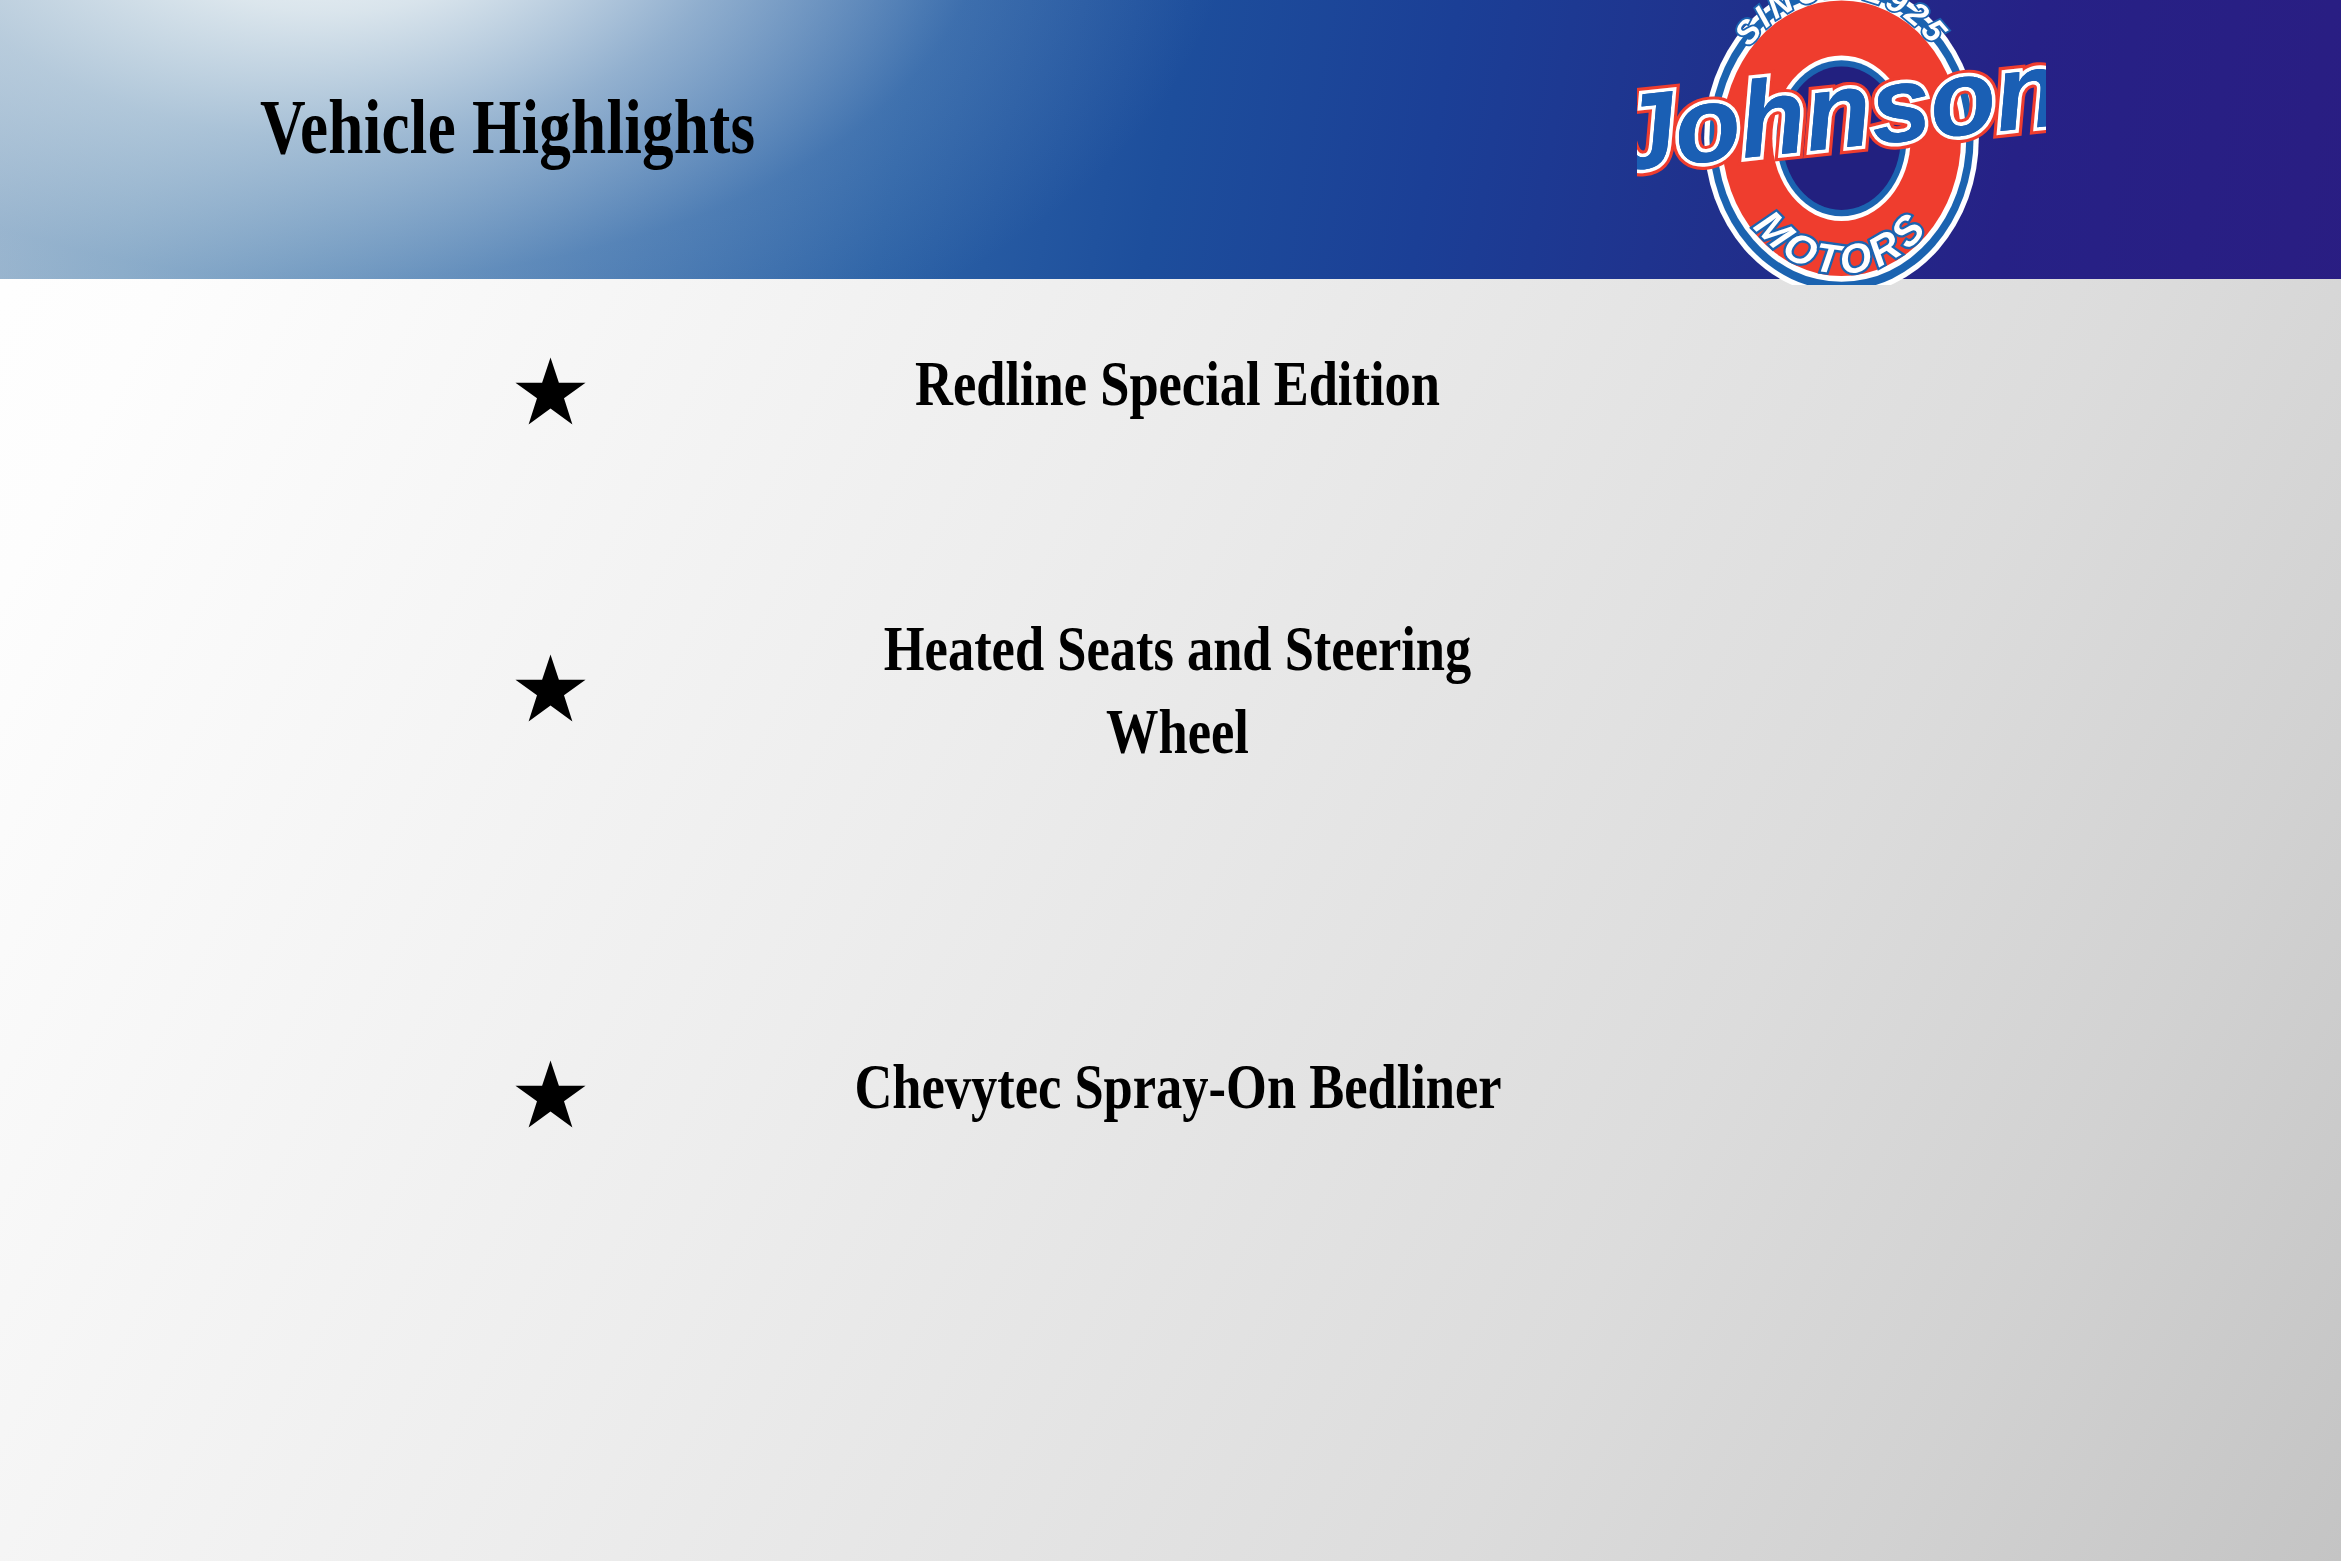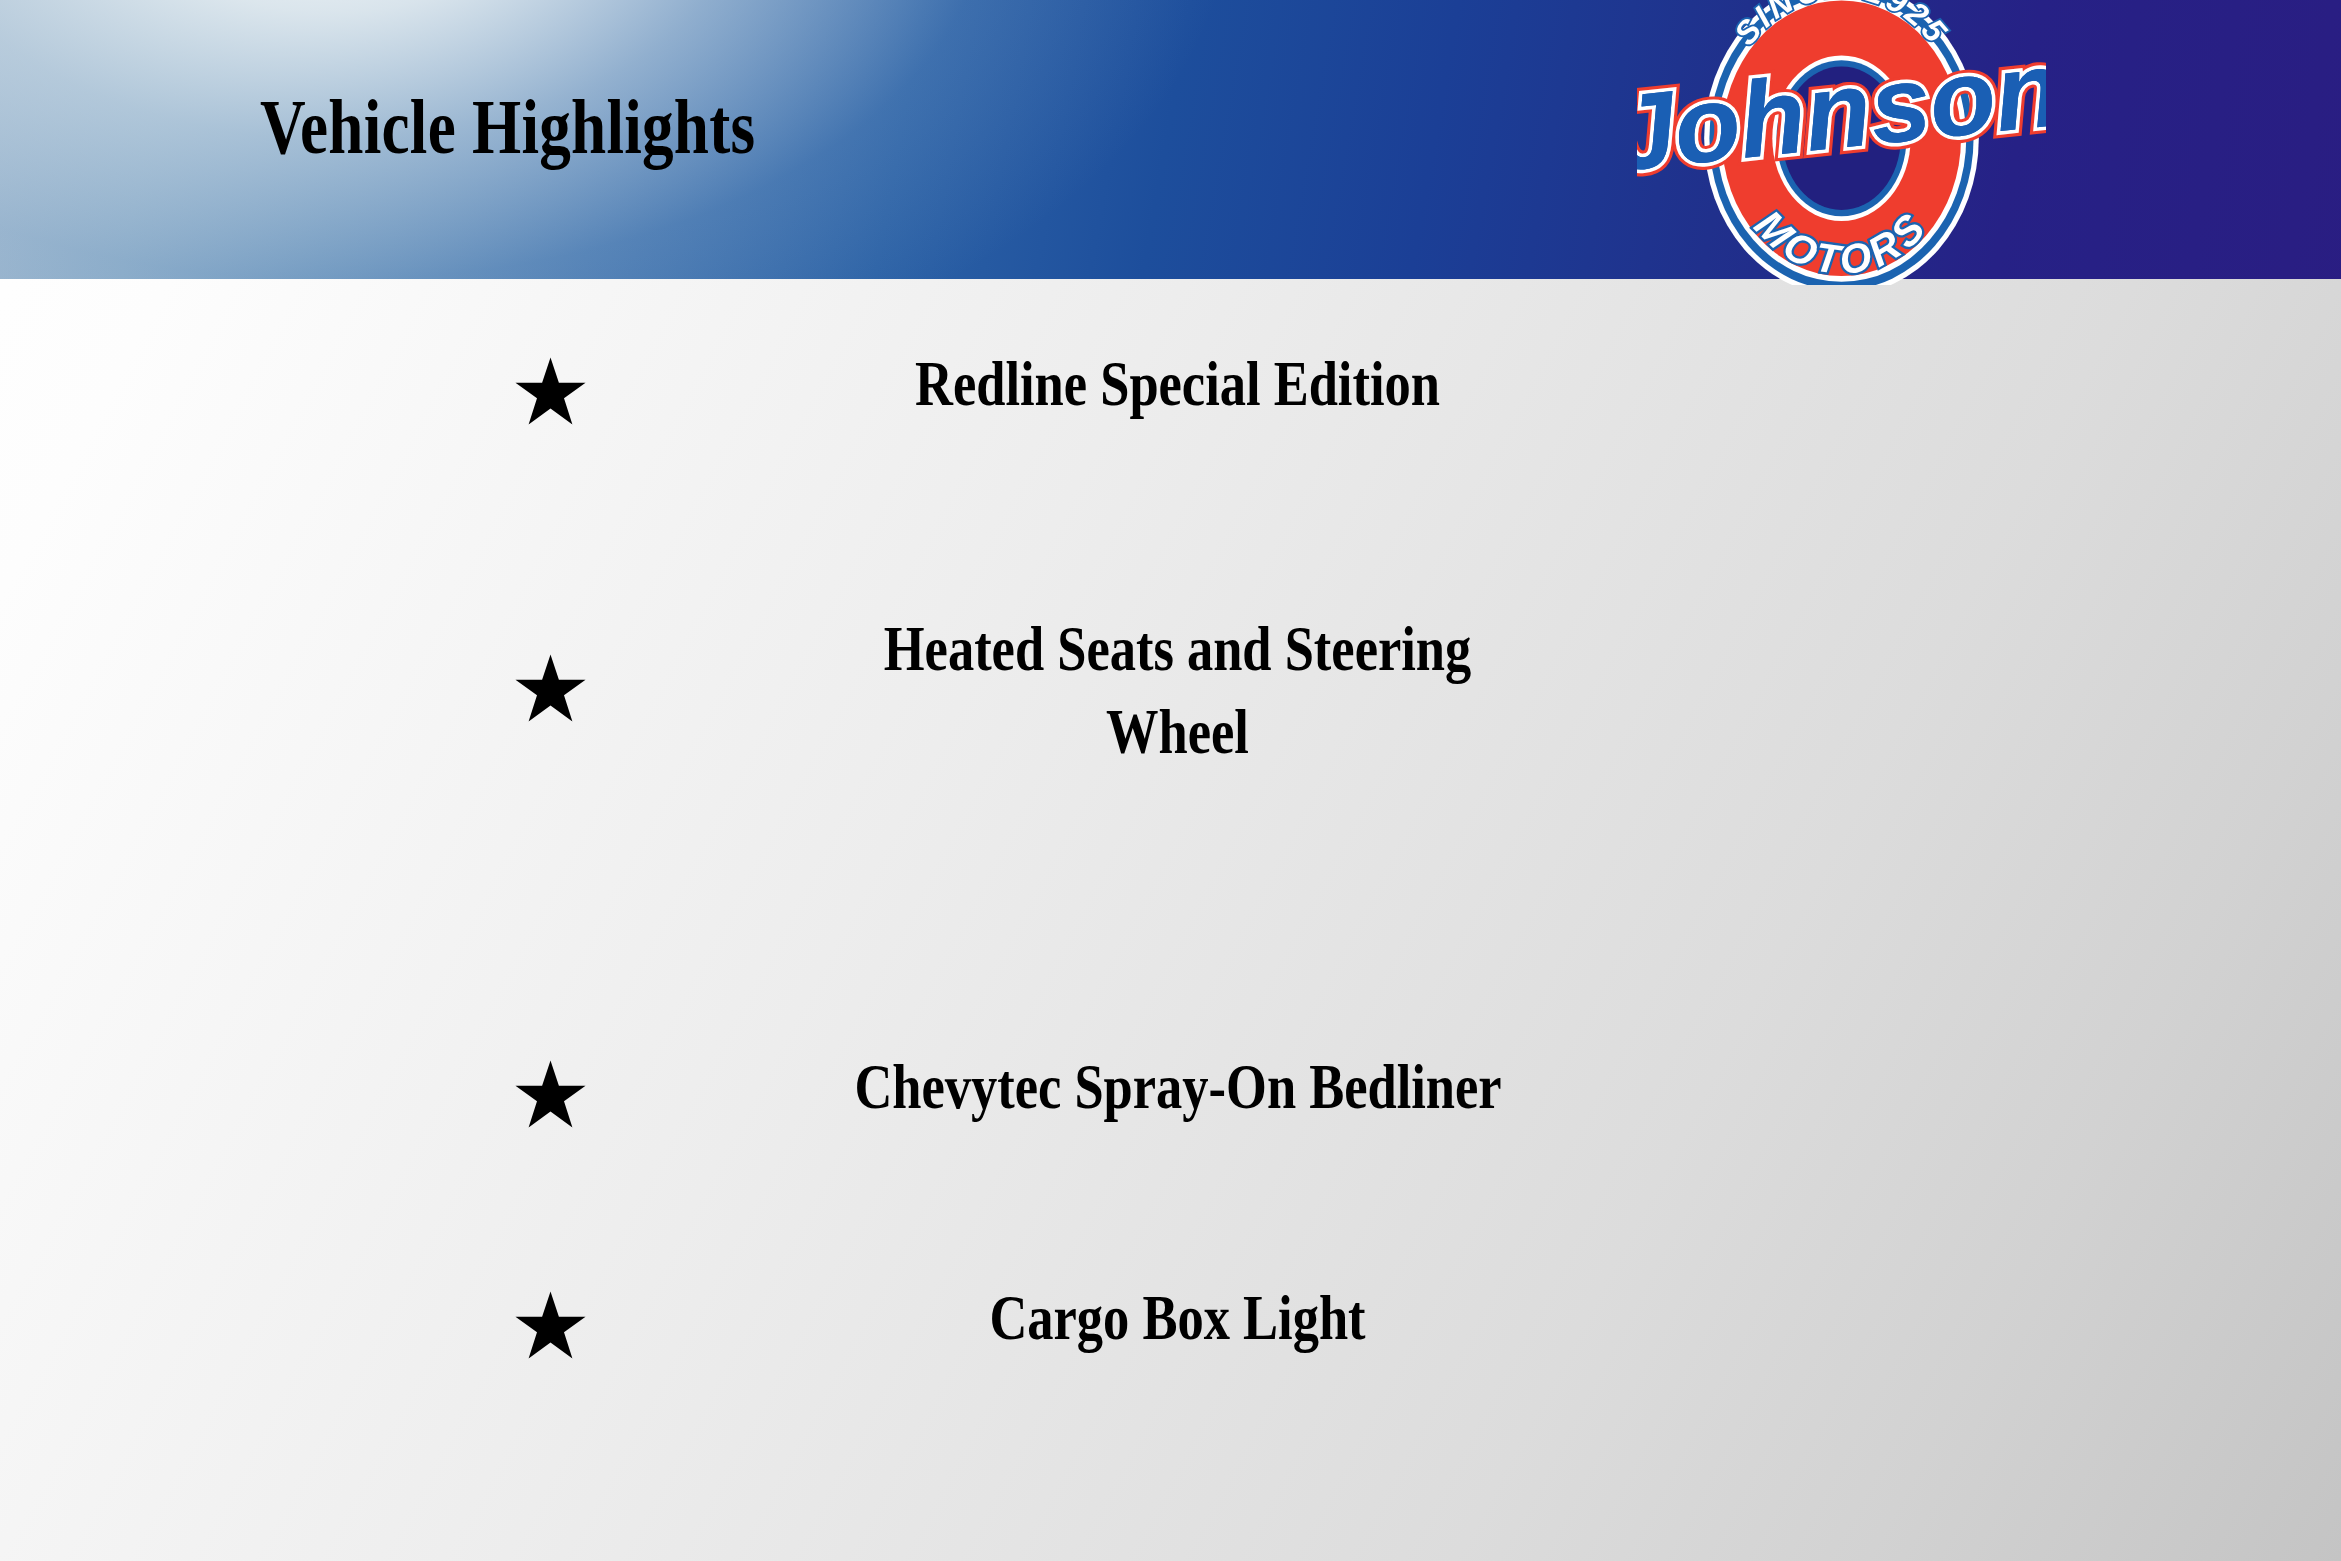--- a/index.html
+++ b/index.html
@@ -221,26 +221,16 @@
       <span class="hl-star">
         <svg viewBox="0 0 100 100" xmlns="http://www.w3.org/2000/svg">
           <polygon fill="currentColor" points="50,2 61.5,36.5 98,36.5 68.5,58 80,94 50,72 20,94 31.5,58 2,36.5 38.5,36.5"></polygon>
         </svg>
       </span>
       <div class="hl-text">
         <div>Chevytec Spray-On Bedliner</div>
       </div>
     </div>
 
-    <div class="hl-row" id="row-4">
-      <span class="hl-star">
-        <svg viewBox="0 0 100 100" xmlns="http://www.w3.org/2000/svg">
-          <polygon fill="currentColor" points="50,2 61.5,36.5 98,36.5 68.5,58 80,94 50,72 20,94 31.5,58 2,36.5 38.5,36.5"></polygon>
-        </svg>
-      </span>
-      <div class="hl-text">
-        <div>Cargo Box Light</div>
-      </div>
-    </div>
 
   </div>
 </div>
 
 
 </body></html>

